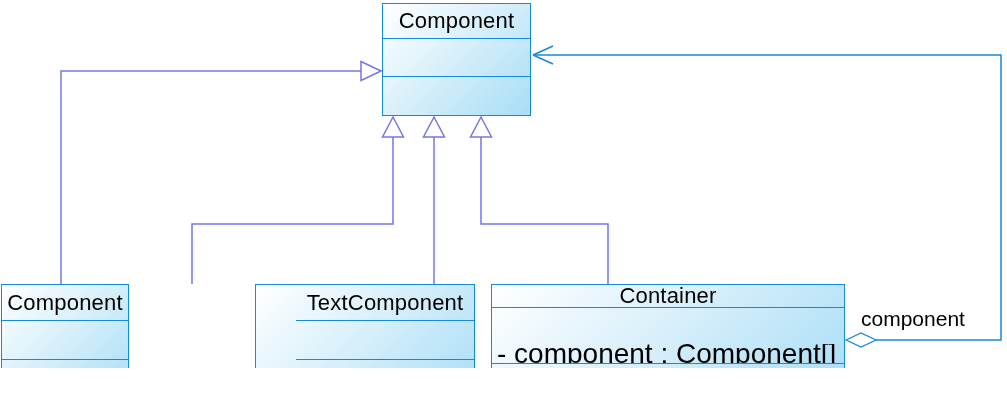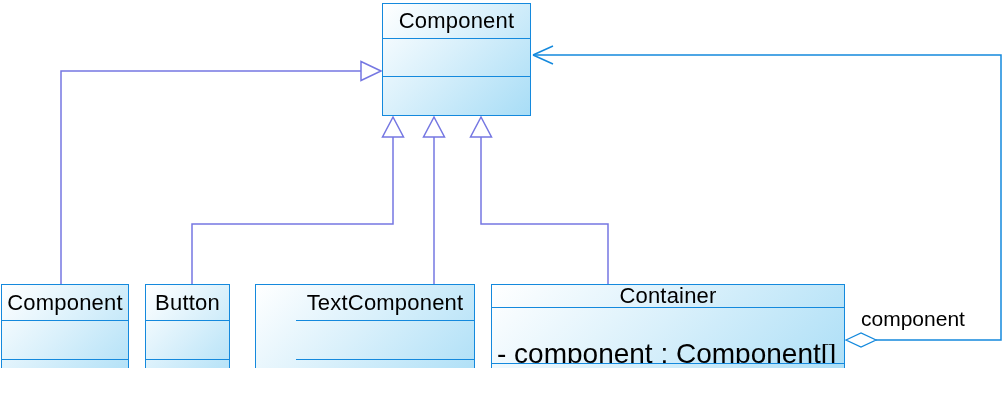--- a/index.html
+++ b/index.html
@@ -130,25 +130,20 @@
     <div class="c-attrs"></div>
     <div class="c-methods"></div>
   </div>
 
   <div class="uml-class bottom-box" style="left:1px; top:284px; width:128px; height:117px;">
     <div class="c-title">Component</div>
     <div class="c-attrs"></div>
     <div class="c-methods"></div>
   </div>
 
-  <div class="uml-class bottom-box" style="left:145px; top:284px; width:85px; height:117px;">
-    <div class="c-title">Button</div>
-    <div class="c-attrs"></div>
-    <div class="c-methods"></div>
-  </div>
 
   <div class="uml-class bottom-box" style="left:255px; top:284px; width:220px; height:117px;padding-left:40px;">
     <div class="c-title">TextComponent</div>
     <div class="c-attrs"></div>
     <div class="c-methods"></div>
   </div>
 
   <div class="uml-class bottom-box" style="left:491px; top:284px; width:354px; height:117px;gap:36px;">
     <div class="c-title">Container</div>
     <div class="c-attrs">

